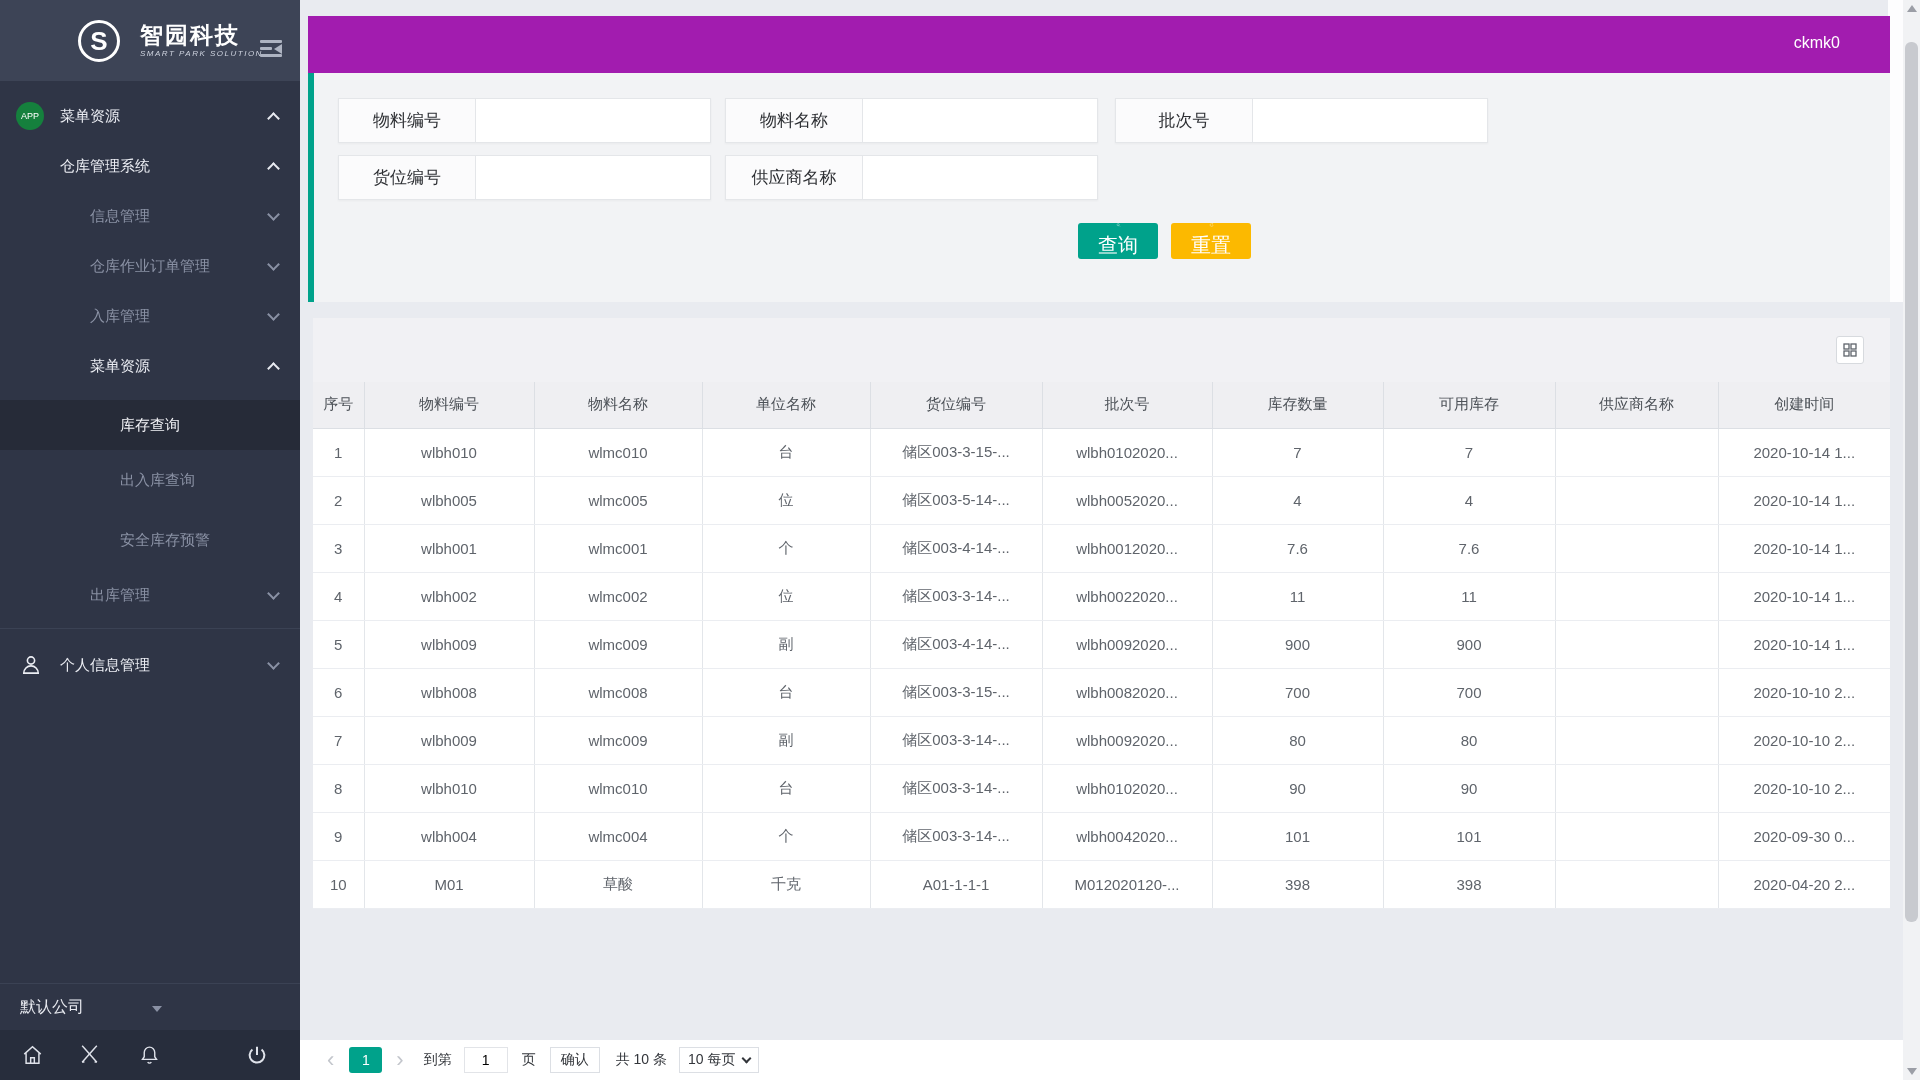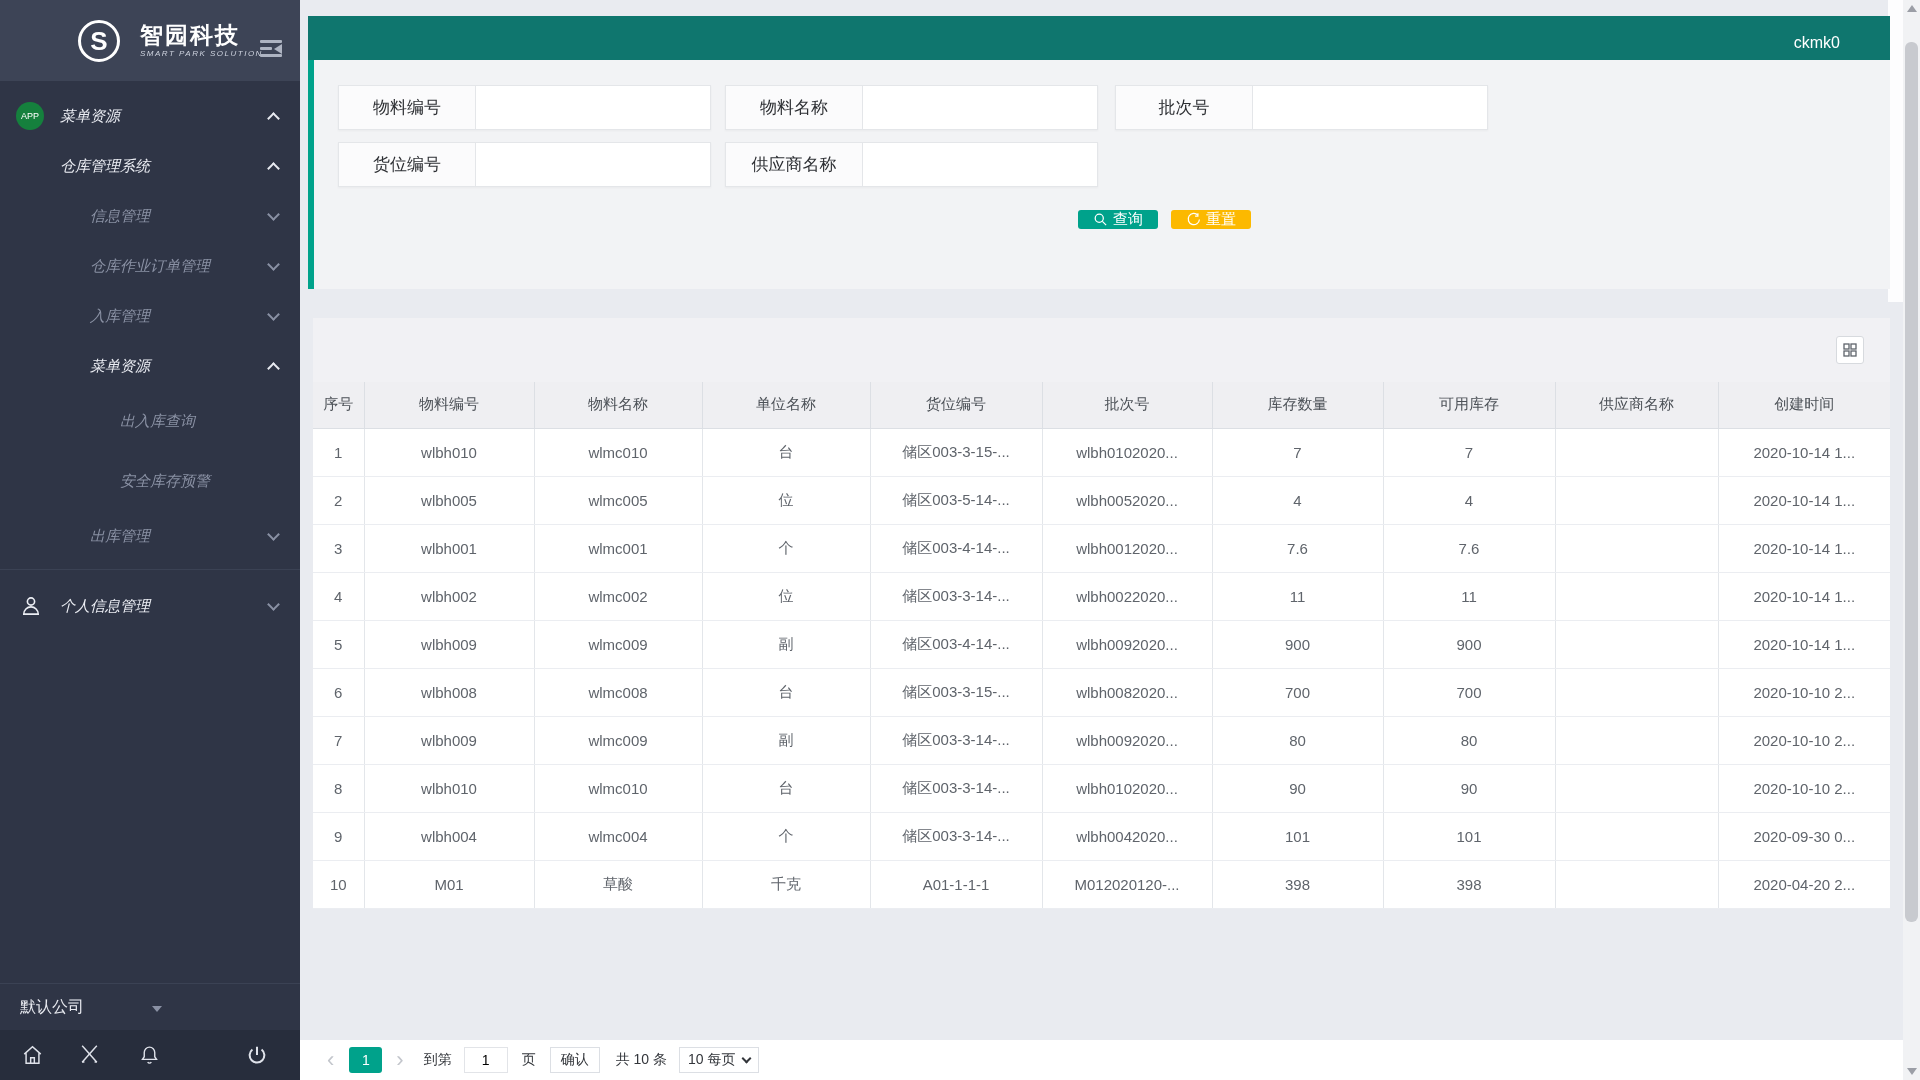--- a/index.html
+++ b/index.html
@@ -14,21 +14,21 @@
   .logo-title{font-size:23px;font-weight:bold;letter-spacing:2px;line-height:24px;}
   .logo-sub{font-size:8px;letter-spacing:1.5px;color:#cdd2de;margin-top:2px;font-style:italic;}
   .collapse-ic{position:absolute;right:18px;top:40px;width:22px;height:18px;cursor:pointer;}
   .collapse-ic .b{position:absolute;left:0;height:3px;background:#aeb4c2;border-radius:1px;}
   .collapse-ic .b1{top:0;width:22px;} .collapse-ic .b2{top:7px;width:12px;} .collapse-ic .b3{top:14px;width:22px;}
   .collapse-ic .tri{position:absolute;right:0;top:4px;width:0;height:0;border-top:5px solid transparent;border-bottom:5px solid transparent;border-right:8px solid #aeb4c2;}
 
   .menu{padding-top:10px;}
   .mi{position:relative;display:flex;align-items:center;height:50px;font-size:15px;color:#8a91a4;cursor:pointer;}
   .mi.white{color:#eceef4;}
-  .mi .label{white-space:nowrap;font-style:italic;}
+  .mi .label{white-space:nowrap;}
   .mi.l1 .label{margin-left:60px;}
   .mi.l2 .label{margin-left:60px;}
   .mi.l3 .label{margin-left:90px;}
   .mi.l4 .label{margin-left:120px;}
   .mi.l4{height:60px;}
   .mi.active{background:#262b38;color:#f2f3f7;height:50px;margin-top:9px;}
   .mi .badge{position:absolute;left:16px;width:28px;height:28px;border-radius:50%;background:#15803d;color:#fff;font-size:9px;display:flex;align-items:center;justify-content:center;}
   .mi .uicon{position:absolute;left:22px;width:18px;height:20px;}
   .chev{position:absolute;right:22px;width:9px;height:9px;border-left:2px solid #8a91a4;border-bottom:2px solid #8a91a4;}
   .chev.down{transform:rotate(-45deg);margin-top:-4px;}
@@ -49,29 +49,29 @@
 
   
   .sbar{position:absolute;right:0;top:0;width:17px;height:1080px;background:#f1f2f4;}
   .sbar .thumb{position:absolute;left:2px;top:42px;width:13px;height:880px;background:#c8cacf;border-radius:6px;}
   .sbar .arr{position:absolute;left:4px;width:0;height:0;border-left:5px solid transparent;border-right:5px solid transparent;}
   .sbar .arr.up{top:5px;border-bottom:7px solid #9b9ea6;}
   .sbar .arr.dn{bottom:5px;border-top:7px solid #9b9ea6;}
 
   
   .search-card{position:absolute;left:8px;top:16px;width:1582px;}
-  .dark-header{height:44px;background:#0f766e;position:relative;}
+  .dark-header{height:57px;background:#a21caf;position:relative;}
   .username{position:absolute;right:50px;top:18px;color:#fff;font-size:16px;cursor:pointer;}
   .form-body{position:relative;height:229px;background:#f2f3f5;border-left:6px solid #00a28b;}
   .field{position:absolute;display:flex;height:45px;box-shadow:0 1px 2px rgba(0,0,0,0.04);}
   .field.r1{top:25px;} .field.r2{top:82px;}
   .field.c1{left:24px;} .field.c2{left:411px;} .field.c3{left:801px;}
   .field .flabel{width:137px;background:#fbfbfc;border:1px solid #e4e6e9;border-right:none;display:flex;align-items:center;justify-content:center;font-size:17px;color:#2d2f33;}
   .field input{width:236px;border:1px solid #e4e6e9;background:#fff;outline:none;font-size:15px;padding:0 8px;color:#333;}
-  .btn{position:absolute;top:150px;height:19px;border:none;border-radius:3px;color:#fff;font-size:15px;display:flex;align-items:center;justify-content:center;gap:5px;cursor:pointer;font-family:inherit;}
+  .btn{position:absolute;top:150px;height:36px;border:none;border-radius:3px;color:#fff;font-size:20px;display:flex;align-items:center;justify-content:center;gap:5px;cursor:pointer;font-family:inherit;flex-direction:column;}
   .btn svg{stroke:#fff;fill:none;stroke-width:2;}
   .btn.query{left:764px;width:80px;background:#00a28b;}
   .btn.reset{left:857px;width:80px;background:#fcb900;}
 
   
   .table-card{position:absolute;left:13px;top:318px;width:1577px;height:590px;background:#f1f1f4;}
   .tc-toolbar{position:relative;height:64px;}
   .grid-btn{position:absolute;right:26px;top:18px;width:28px;height:28px;background:#fff;border:1px solid #d7dade;border-radius:3px;display:flex;align-items:center;justify-content:center;cursor:pointer;}
   table{border-collapse:collapse;table-layout:fixed;width:1577px;}
   thead th{height:46px;background:#efeff2;font-weight:normal;font-size:15px;color:#4c5157;border-right:1px solid #dcdfe4;text-align:center;}
@@ -130,20 +130,23 @@
         <span class="label">仓库作业订单管理</span>
         <span class="chev down"></span>
       </div>
       <div class="mi l3">
         <span class="label">入库管理</span>
         <span class="chev down"></span>
       </div>
       <div class="mi l3 white">
         <span class="label">菜单资源</span>
         <span class="chev up"></span>
+      </div>
+      <div class="mi l4 white active">
+        <span class="label">库存查询</span>
       </div>
       <div class="mi l4">
         <span class="label">出入库查询</span>
       </div>
       <div class="mi l4">
         <span class="label">安全库存预警</span>
       </div>
       <div class="mi l3">
         <span class="label">出库管理</span>
         <span class="chev down"></span>

